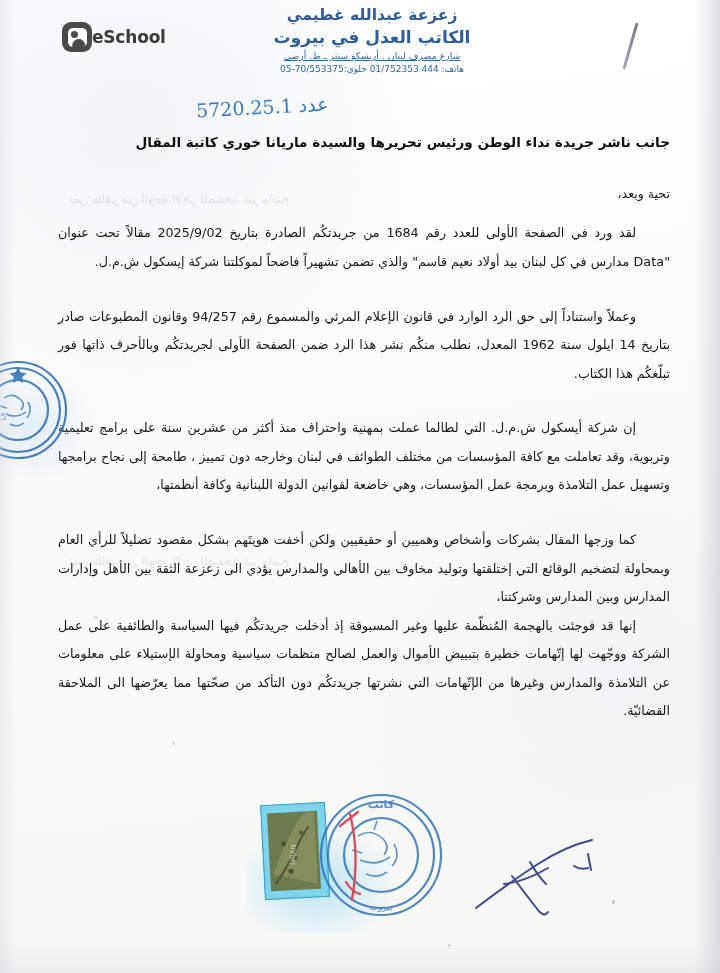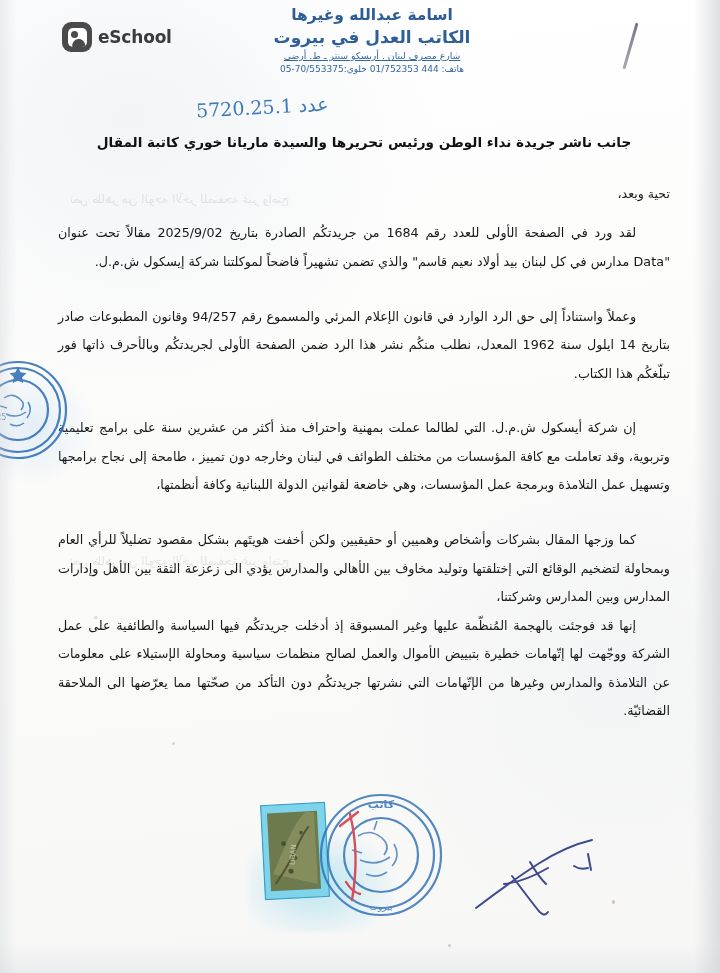--- a/index.html
+++ b/index.html
@@ -79,21 +79,21 @@
     line-height: 1.3;
     white-space: nowrap;
   }
 
   
   .logo-wrap {
     position: absolute;
     top: 22px; left: 62px;
     display: flex;
     align-items: center;
-    gap: 6px;
+    gap: 0;
   }
   .logo-mark {
     width: 30px; height: 30px;
     border-radius: 9px;
     background: #4a4a4a;
     position: relative;
     display: flex; align-items: center; justify-content: center;
   }
   .logo-mark .inner {
     width: 19px; height: 19px;
@@ -157,21 +157,21 @@
     left: 58px;
     width: 612px;
     direction: rtl;
     text-align: justify;
     color: #1a1a1a;
     font-family: "DejaVu Sans", sans-serif;
   }
   .addressee {
     font-size: 13.6px;
     font-weight: bold;
-    text-align: center;
+    text-align: right;
     line-height: 1.5;
     margin: 0 0 34px 0;
     color: #111111;
   }
   .greeting {
     font-size: 12.6px;
     text-align: right;
     margin: 0 0 18px 0;
     padding-left: 28px;
     color: #1a1a1a;
@@ -254,21 +254,21 @@
 </style>
 </head>
 <body>
 
 <div id="page">
 
   <div class="showthrough st1">نص ظاهر من الوجه الآخر للصفحة غير واضح</div>
   <div class="showthrough st2">نص ظاهر من الوجه الآخر للصفحة غير واضح</div>
 
   <div class="letterhead">
-    <div class="lh-name">اسامة عبدالله وغيرها</div>
+    <div class="lh-name">زعزعة عبدالله غطيمي</div>
     <div class="lh-title">الكاتب العدل في بيروت</div>
     <div class="lh-addr">شارع مصرف لبنان . أريسكو سنتر ـ ط. أرضي</div>
     <div class="lh-phone">هاتف: 444 01/752353 خلوي:70/553375-05</div>
   </div>
 
   <div class="logo-wrap">
     <div class="logo-mark">
       <div class="inner">
         <div class="head"></div>
         <div class="body"></div>

